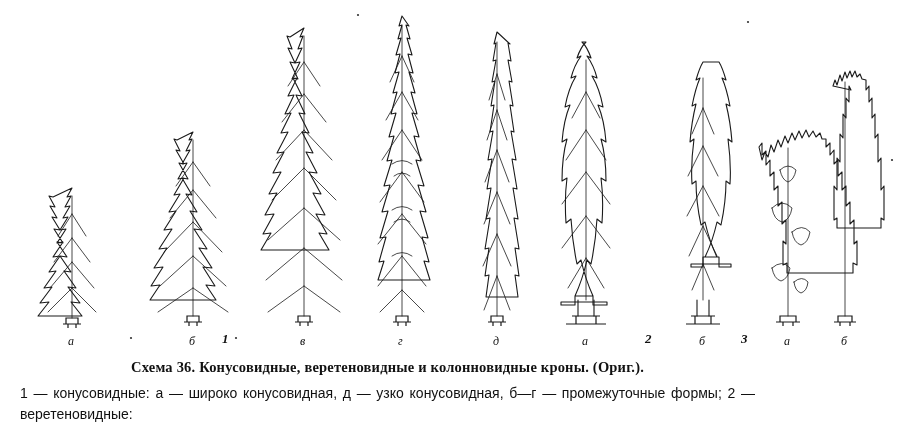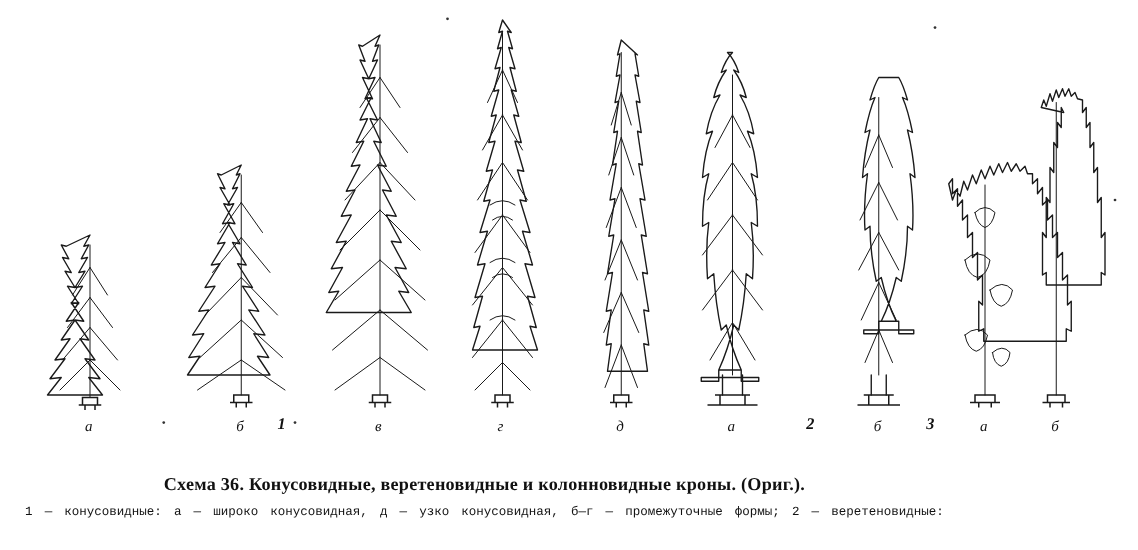--- a/index.html
+++ b/index.html
@@ -19,36 +19,36 @@
   #figure {
     position: absolute;
     left: 0;
     top: 0;
     width: 910px;
     height: 360px;
   }
   .caption-block {
     position: absolute;
     left: 0;
-    top: 380px;
+    top: 359px;
     width: 775px;
     text-align: center;
   }
   .caption-main {
     font-family: "Liberation Serif", serif;
     font-size: 14.5px;
     font-weight: bold;
     letter-spacing: 0.2px;
     color: #111111;
     margin: 0 0 7px 0;
     line-height: 1.2;
   }
   .legend {
-    font-family: Liberation Mono, monospace;
-    font-size: 10px;
+    font-family: Liberation Sans, sans-serif;
+    font-size: 14px;
     line-height: 1.45;
     color: #111111;
     padding: 0 14px;
   }
   .legend-line {
     display: block;
   }
   .legend-line.l1 { text-align: justify; text-align-last: justify; padding: 0 6px; }
   .legend-line.l2 { text-align: center; }
   

